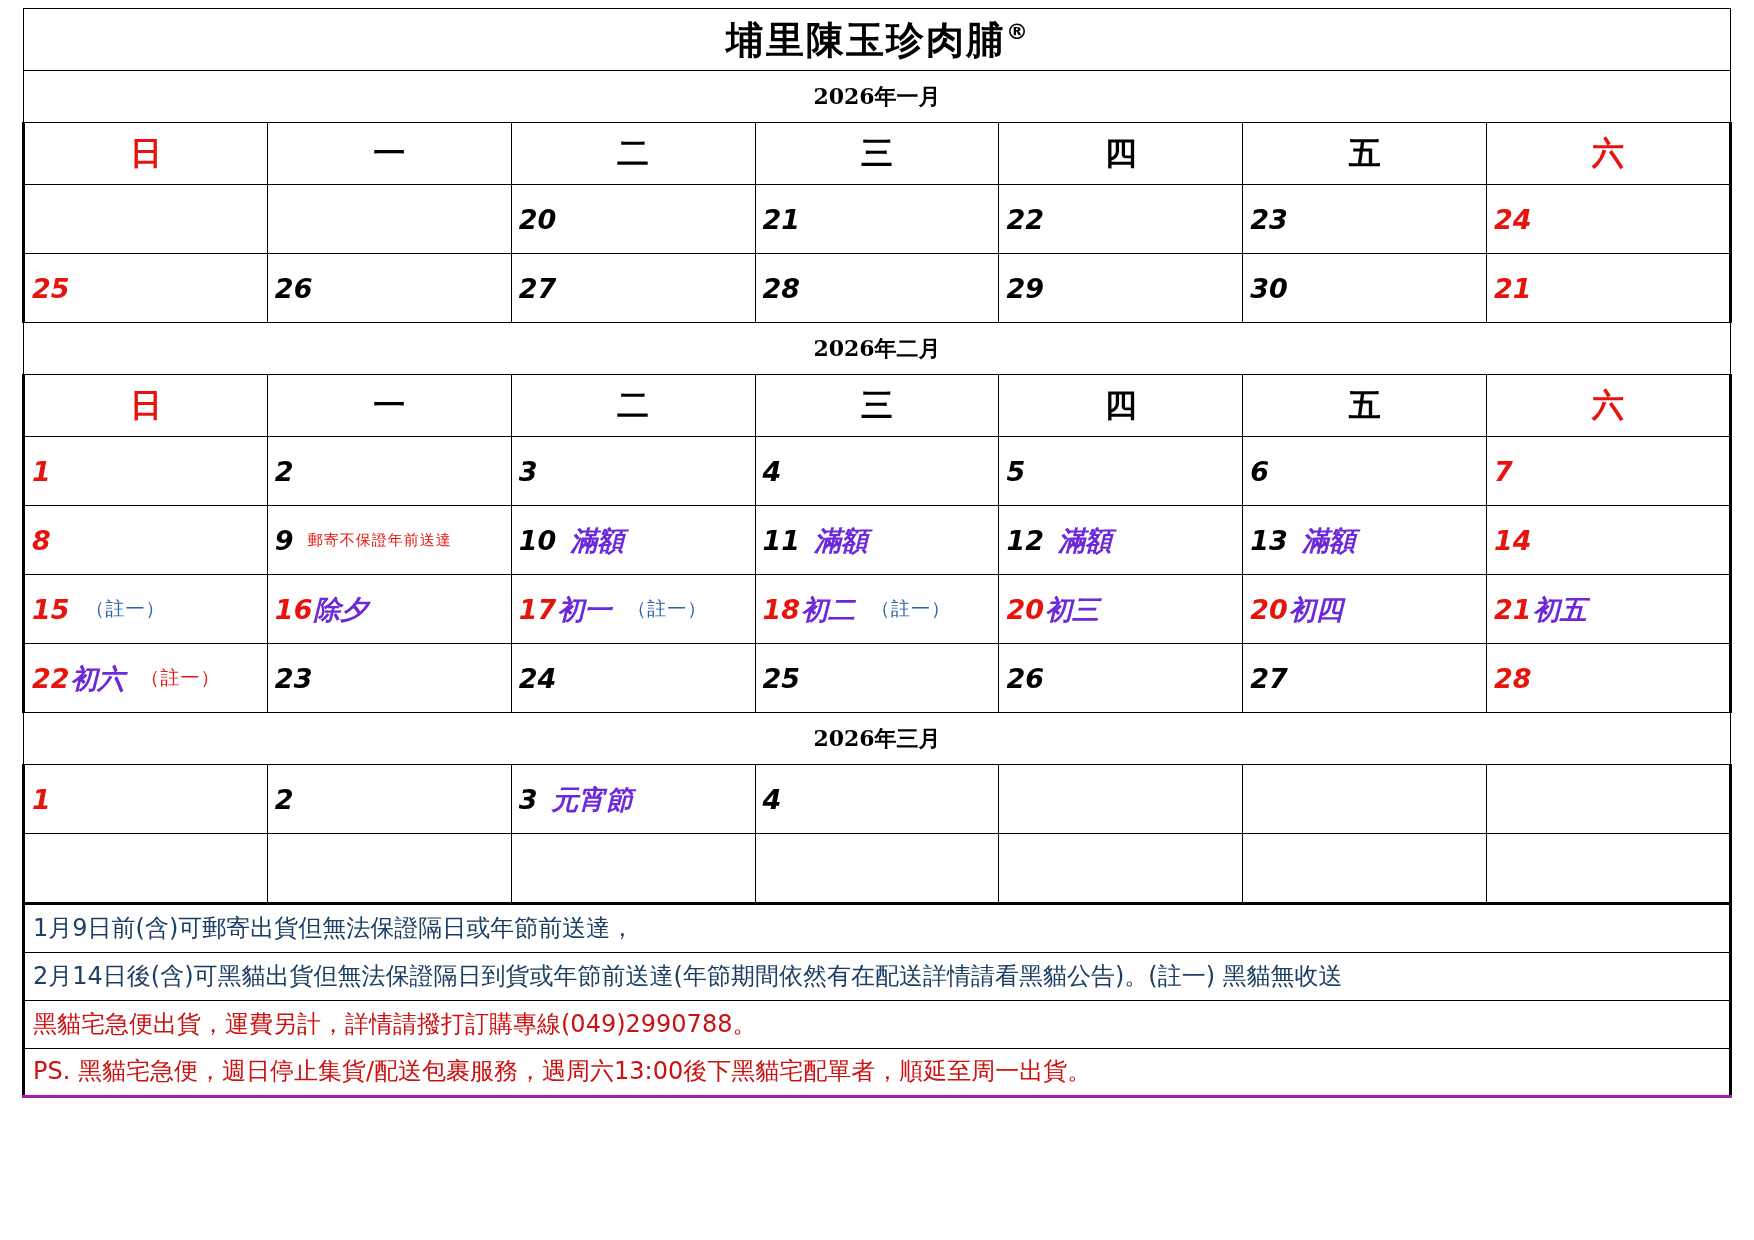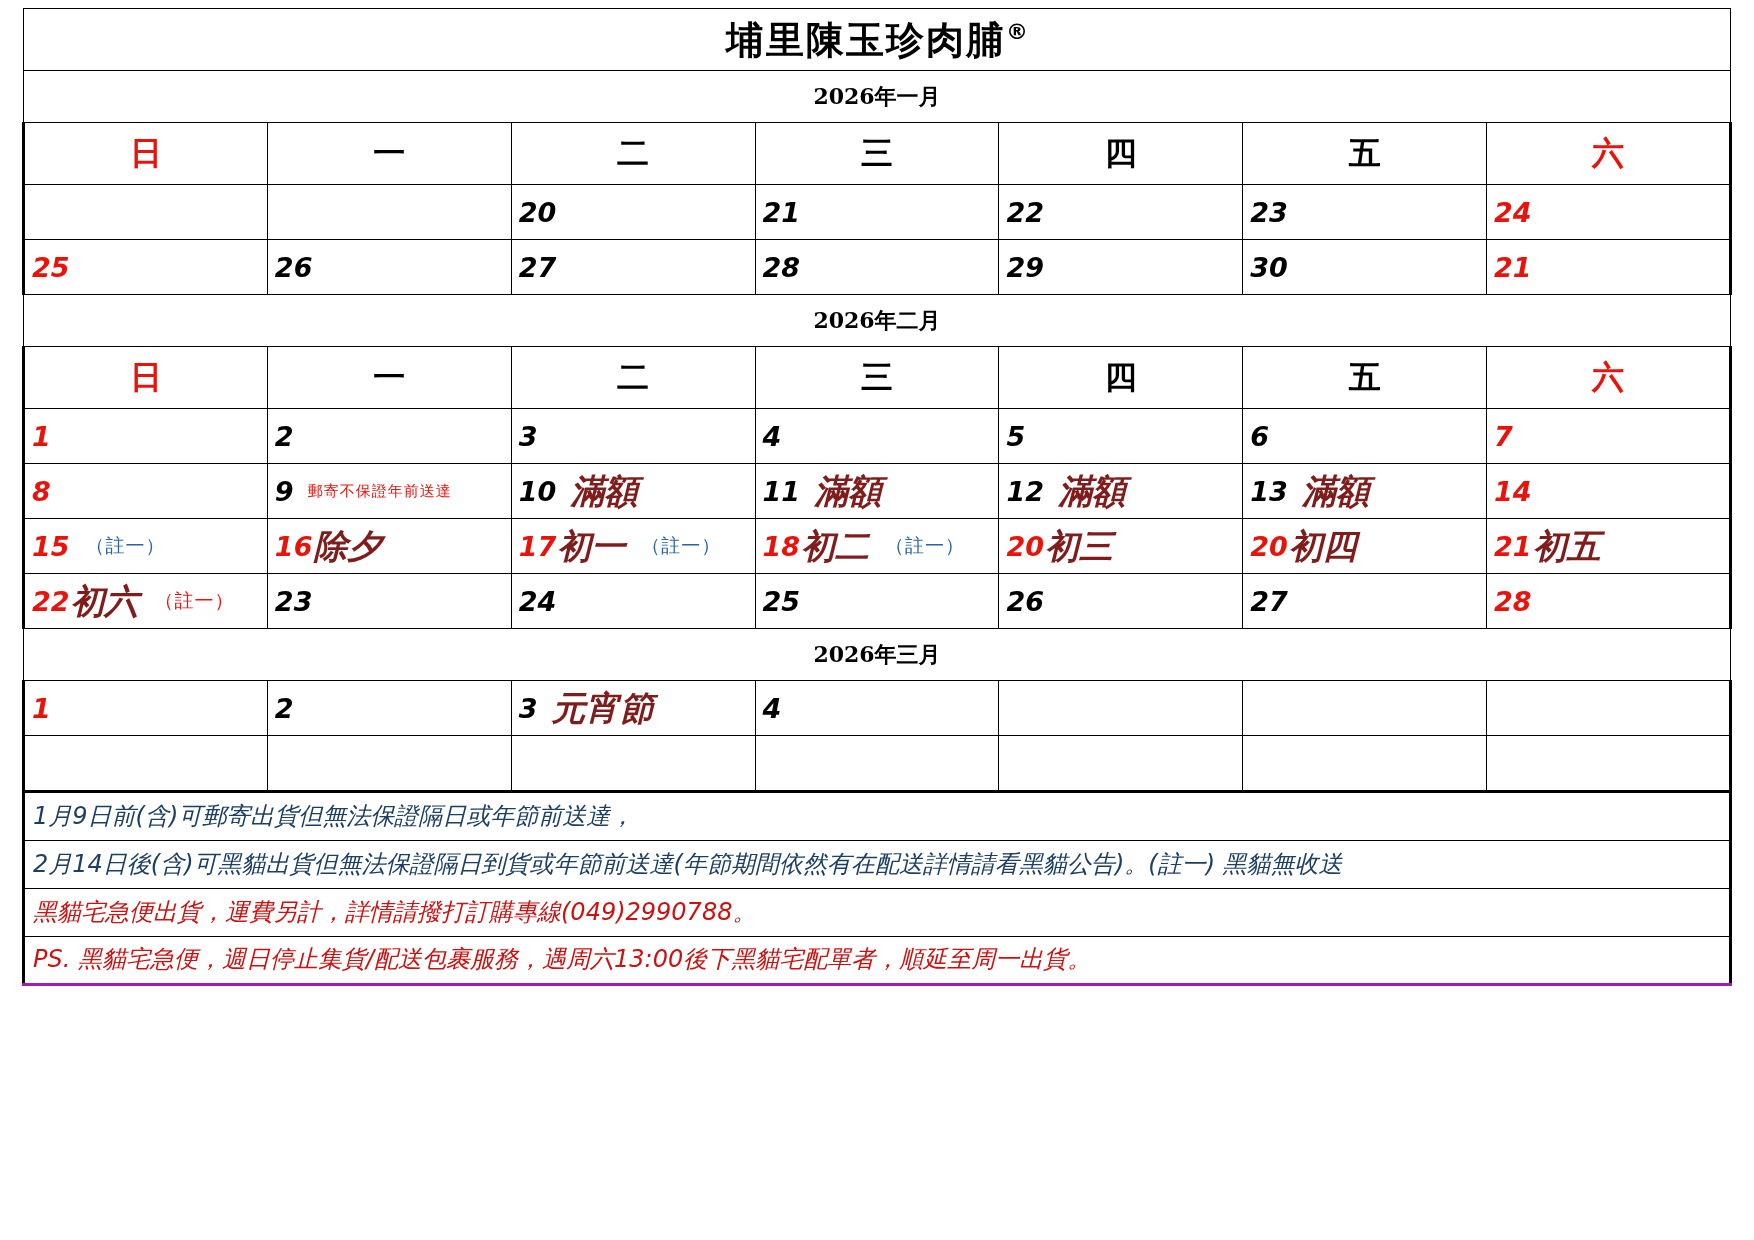--- a/index.html
+++ b/index.html
@@ -82,21 +82,21 @@
   .dow {
     font-family: "DejaVu Sans", sans-serif;
     font-weight: bold;
     font-size: 32px;
     color: #000;
   }
   .dow.red { color: #e8140c; }
 
   
   .day-row td {
-    height: 55px;
+    height: 69px;
     position: relative;
   }
   .day-row td:first-child { border-left: 3px solid #000; }
   .day-row td:last-child  { border-right: 3px solid #000; }
   .cellbox {
     display: flex;
     align-items: center;
     height: 100%;
     padding-left: 7px;
     box-sizing: border-box;
@@ -109,22 +109,22 @@
     font-style: italic;
     font-size: 27px;
     color: #000;
     line-height: 1;
   }
   .dnum.red { color: #e8140c; }
   .tag {
     font-family: "DejaVu Sans", sans-serif;
     font-weight: bold;
     font-style: italic;
-    font-size: 34px;
-    color: #7f1d1d;
+    font-size: 27px;
+    color: #6d28d9;
     line-height: 1;
     margin-left: 14px;
   }
   .tag.attached { margin-left: 1px; }
   .note-small {
     font-family: "DejaVu Serif", serif;
     font-size: 15px;
     color: #e8140c;
     margin-left: 14px;
     letter-spacing: 1px;
@@ -136,21 +136,20 @@
     letter-spacing: 1px;
   }
   .paren.blue { color: #2a63a8; }
   .paren.red  { color: #e8140c; }
 
   
   table.notes {
     width: 100%;
     border-collapse: collapse;
     table-layout: fixed;
-    font-style: italic;
   }
   table.notes td {
     border: 1px solid #000;
     border-left: 3px solid #000;
     border-right: 3px solid #000;
     height: 48px;
     padding: 0 8px;
     box-sizing: border-box;
   }
   table.notes tr:first-child td { border-top: 2px solid #000; }

